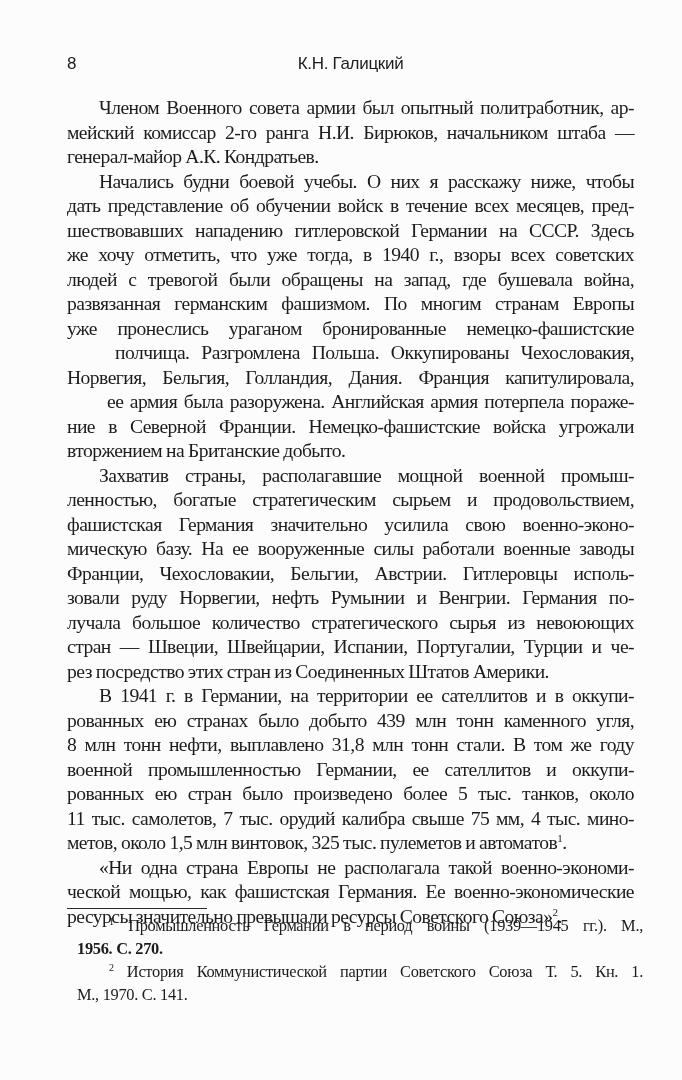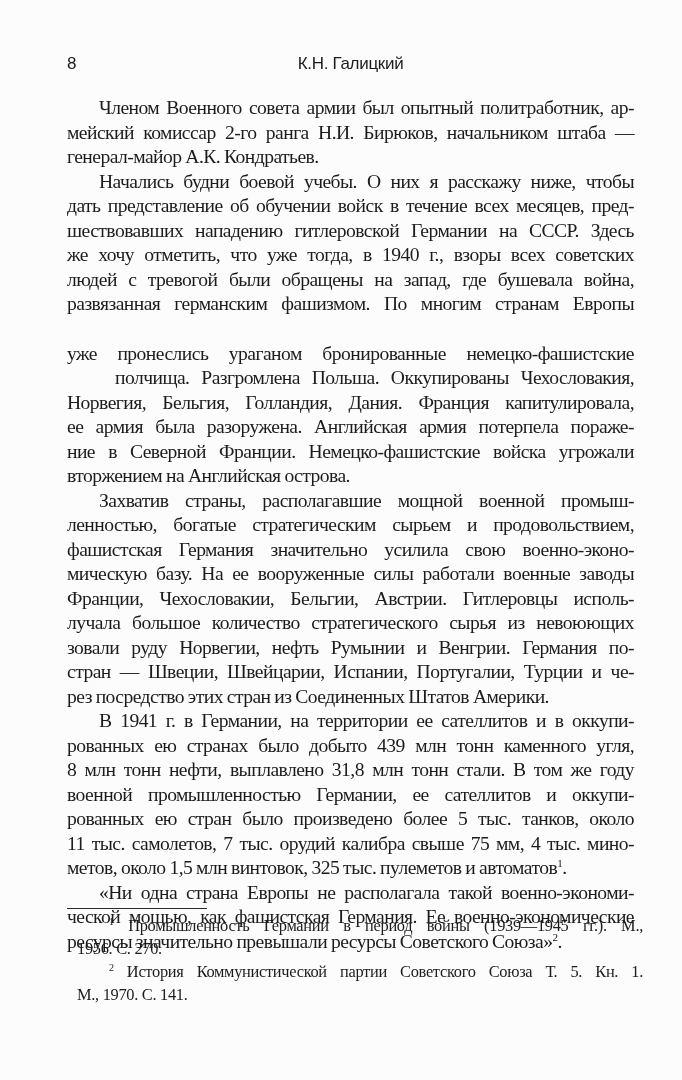--- a/index.html
+++ b/index.html
@@ -71,36 +71,36 @@
       <span class="line last" style="display: block; width: auto;">генерал-майор А.К. Кондратьев.</span>
     </div>
 
     <div>
       <span class="line indent" style="display: block; width: auto;">Начались будни боевой учебы. О них я расскажу ниже, чтобы</span>
       <span class="line" style="display: block; width: auto;">дать представление об обучении войск в течение всех месяцев, пред-</span>
       <span class="line" style="display: block; width: auto;">шествовавших нападению гитлеровской Германии на СССР. Здесь</span>
       <span class="line" style="display: block; width: auto;">же хочу отметить, что уже тогда, в 1940 г., взоры всех советских</span>
       <span class="line" style="display: block; width: auto;">людей с тревогой были обращены на запад, где бушевала война,</span>
       <span class="line" style="display: block; width: auto;">развязанная германским фашизмом. По многим странам Европы</span>
-      <span class="line" style="display: block; width: auto; margin-top: 25px;">уже пронеслись ураганом бронированные немецко-фашистские</span>
+      <span class="line" style="display: block; width: auto;">уже пронеслись ураганом бронированные немецко-фашистские</span>
       <span class="line" style="display: block; width: auto; margin-left: 48px;">полчища. Разгромлена Польша. Оккупированы Чехословакия,</span>
       <span class="line" style="display: block; width: auto;">Норвегия, Бельгия, Голландия, Дания. Франция капитулировала,</span>
-      <span class="line" style="display: block; width: auto;">ее армия была разоружена. Английская армия потерпела пораже-</span>
+      <span class="line" style="display: block; width: auto; margin-left: 40px;">ее армия была разоружена. Английская армия потерпела пораже-</span>
       <span class="line" style="display: block; width: auto;">ние в Северной Франции. Немецко-фашистские войска угрожали</span>
-      <span class="line last" style="display: block; width: auto;">вторжением на Английская острова.</span>
+      <span class="line last" style="display: block; width: auto;">вторжением на Британские добыто.</span>
     </div>
 
     <div>
       <span class="line indent" style="display: block; width: auto;">Захватив страны, располагавшие мощной военной промыш-</span>
       <span class="line" style="display: block; width: auto;">ленностью, богатые стратегическим сырьем и продовольствием,</span>
       <span class="line" style="display: block; width: auto;">фашистская Германия значительно усилила свою военно-эконо-</span>
       <span class="line" style="display: block; width: auto;">мическую базу. На ее вооруженные силы работали военные заводы</span>
       <span class="line" style="display: block; width: auto;">Франции, Чехословакии, Бельгии, Австрии. Гитлеровцы исполь-</span>
+      <span class="line" style="display: block; width: auto;">зовали руду Норвегии, нефть Румынии и Венгрии. Германия по-</span>
       <span class="line" style="display: block; width: auto;">лучала большое количество стратегического сырья из невоюющих</span>
-      <span class="line" style="display: block; width: auto;">зовали руду Норвегии, нефть Румынии и Венгрии. Германия по-</span>
       <span class="line" style="display: block; width: auto;">стран — Швеции, Швейцарии, Испании, Португалии, Турции и че-</span>
       <span class="line last" style="display: block; width: auto;">рез посредство этих стран из Соединенных Штатов Америки.</span>
     </div>
 
     <div>
       <span class="line indent" style="display: block; width: auto;">В 1941 г. в Германии, на территории ее сателлитов и в оккупи-</span>
       <span class="line" style="display: block; width: auto;">рованных ею странах было добыто 439 млн тонн каменного угля,</span>
       <span class="line" style="display: block; width: auto;">8 млн тонн нефти, выплавлено 31,8 млн тонн стали. В том же году</span>
       <span class="line" style="display: block; width: auto;">военной промышленностью Германии, ее сателлитов и оккупи-</span>
       <span class="line" style="display: block; width: auto;">рованных ею стран было произведено более 5 тыс. танков, около</span>
@@ -113,21 +113,21 @@
       <span class="line" style="display: block; width: auto;">ческой мощью, как фашистская Германия. Ее военно-экономические</span>
       <span class="line last" style="display: block; width: auto;"><span>ресурсы значительно превышали ресурсы Советского Союза»</span><sup>2</sup><span>.</span></span>
     </div>
   </div>
 
   <div class="fn-rule"></div>
 
   <div class="footnotes">
     <div>
       <span class="line indent" style="display: block; width: auto;"><sup>1</sup> <span>Промышленность Германии в период войны (1939—1945 гг.). М.,</span></span>
-      <span class="line last" style="display: block; width: auto;">1956. С. 270.</span>
+      <span class="line last" style="display: block; width: auto; font-weight: bold;">1956. С. 270.</span>
     </div>
     <div>
       <span class="line indent" style="display: block; width: auto;"><sup>2</sup> <span>История Коммунистической партии Советского Союза Т. 5. Кн. 1.</span></span>
       <span class="line last" style="display: block; width: auto;">М., 1970. С. 141.</span>
     </div>
   </div>
 
 </div>
 
 </body></html>

